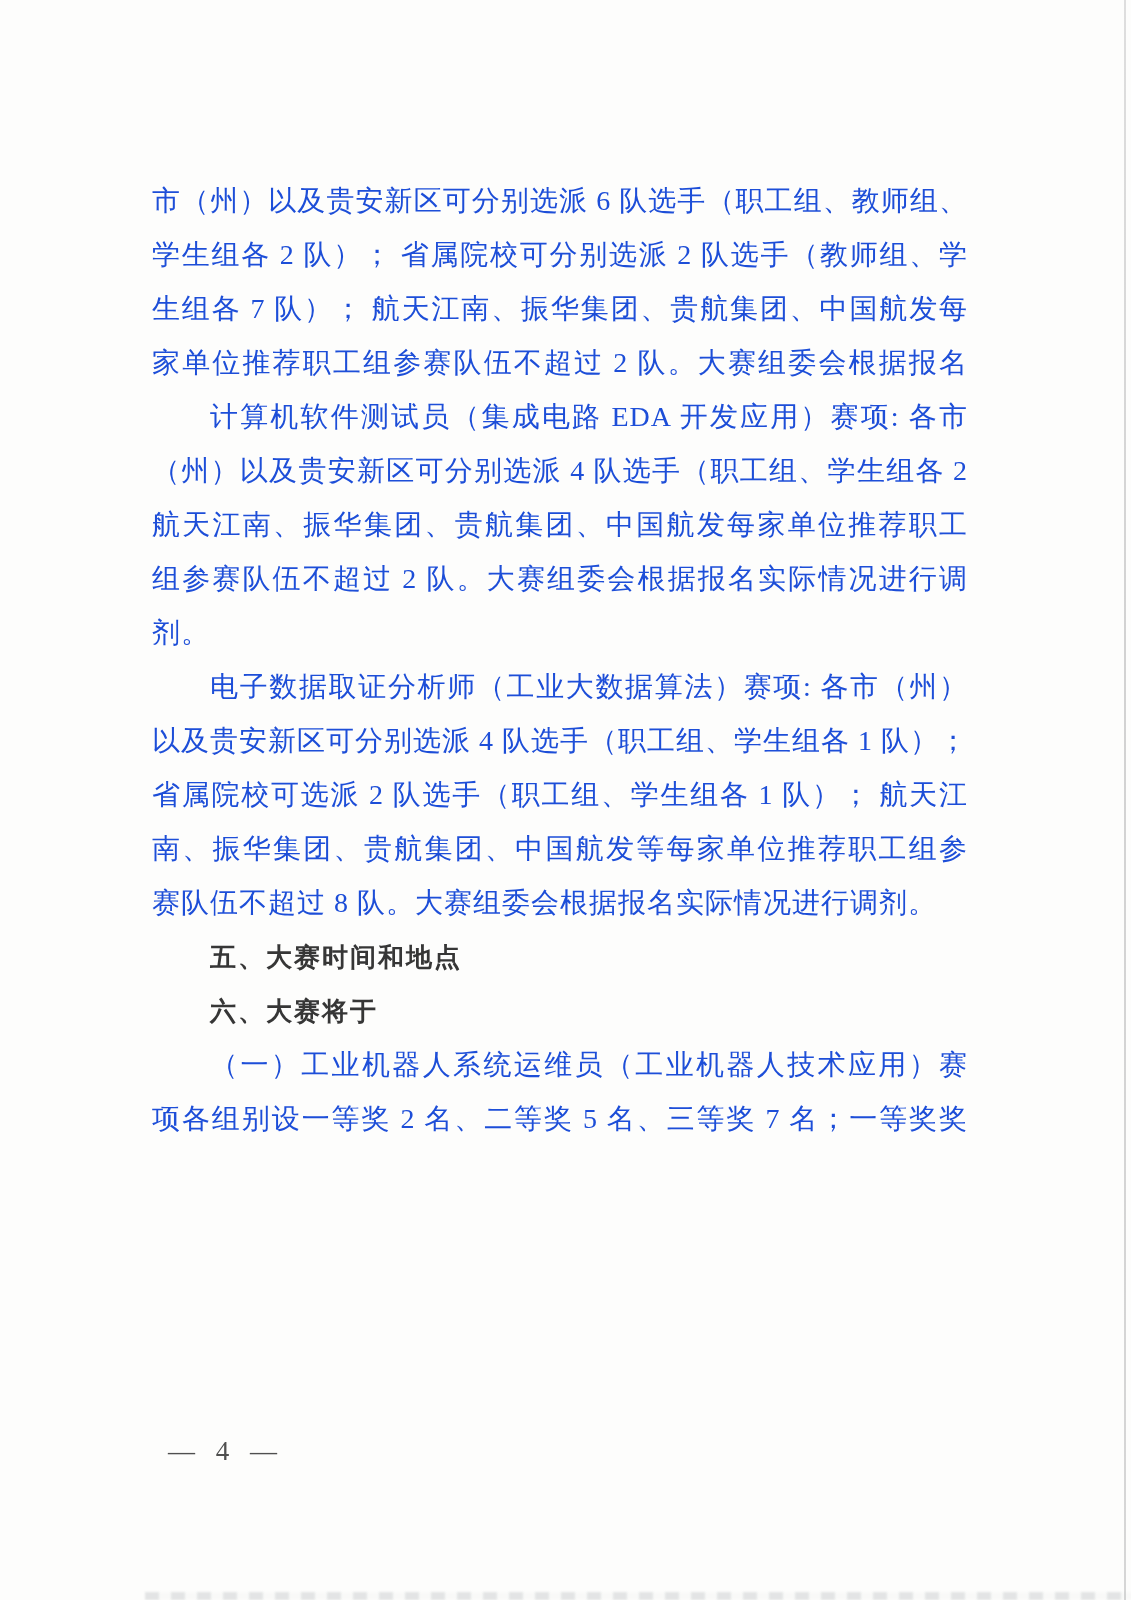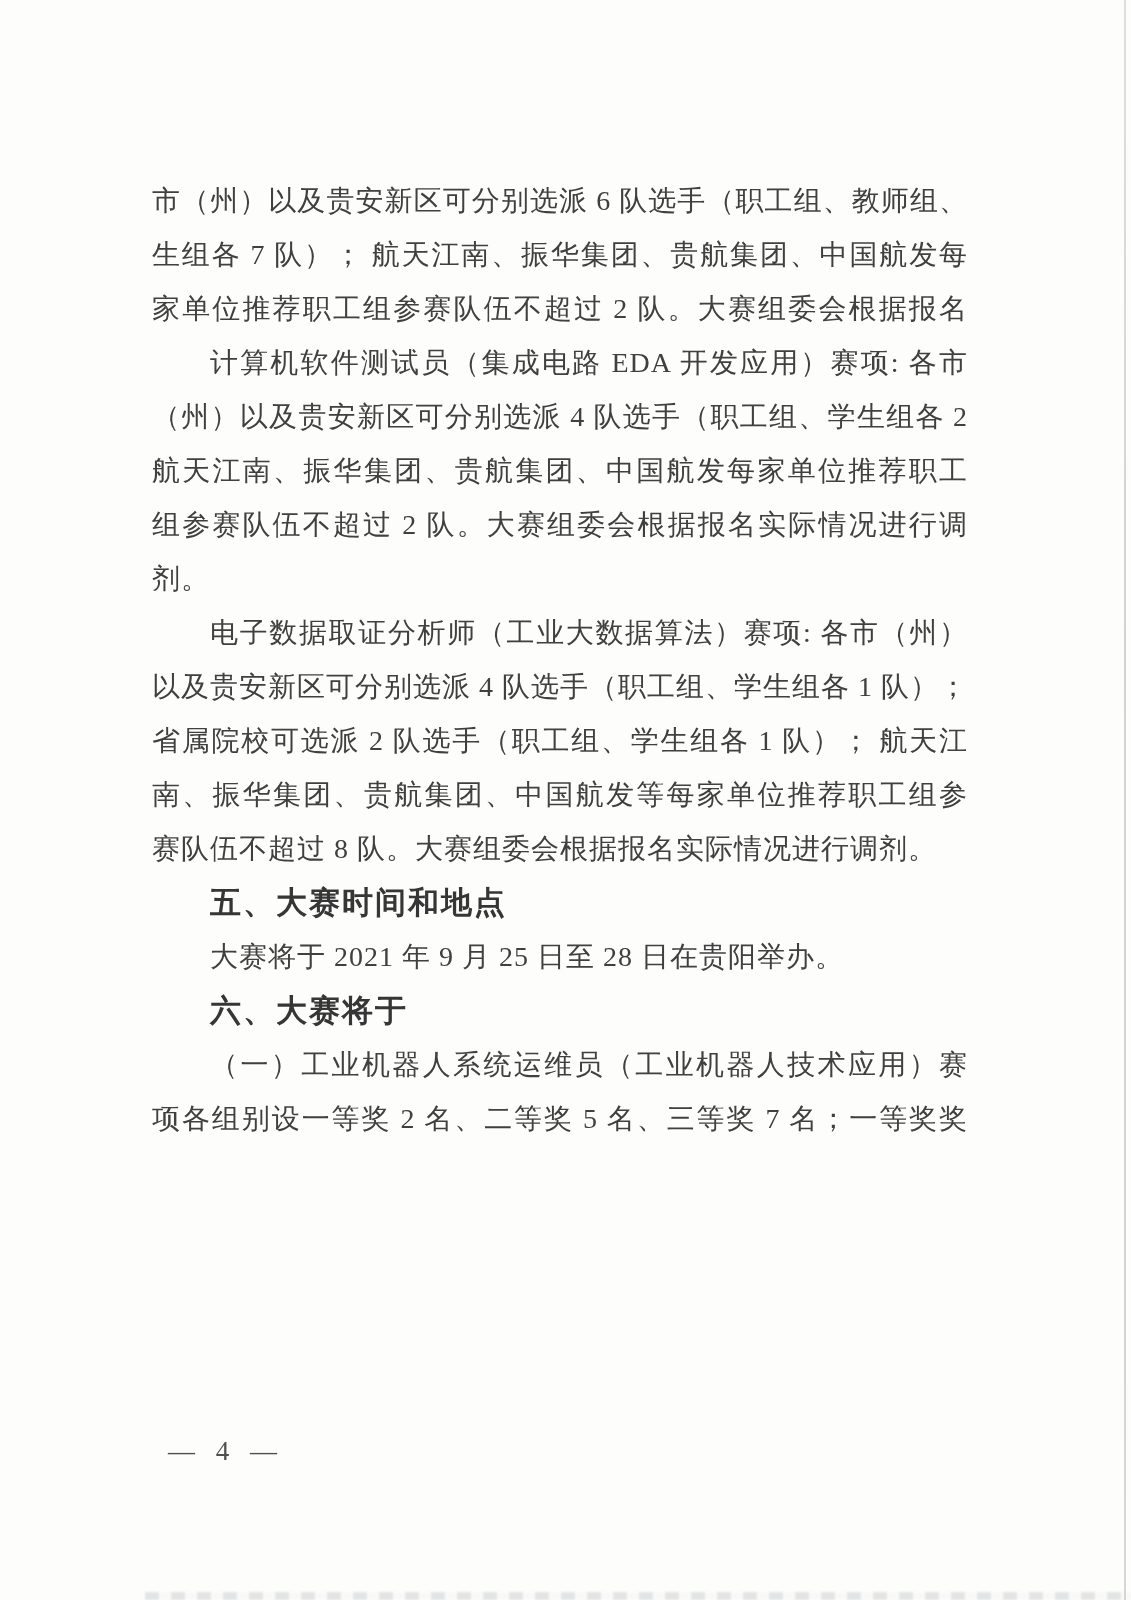--- a/index.html
+++ b/index.html
@@ -13,35 +13,35 @@
   .doc-body{
     position:absolute;
     left:152px;top:174px;
     width:816px;
   }
   .block{margin:0;padding:0;}
   .line{
     height:54px;
     line-height:54px;
     font-size:28px;
-    color:#404040;
+    color:#1d4ed8;
     letter-spacing:1px;
     white-space:normal;
     overflow:visible;
   }
   .line.just{
     text-align:justify;
     text-align-last:justify;
     text-justify:inter-character;
   }
   .line.indent{ text-indent:58px; }
   .block.heading .line{
     font-family:"Liberation Sans","DejaVu Sans",sans-serif;
     font-weight:bold;
-    font-size:31px;
+    font-size:26px;
     color:#363636;
     letter-spacing:2px;
     text-indent:58px;
   }
   .page-number{
     position:absolute;
     left:168px;top:1436px;
     font-size:27px;
     color:#4f4f4f;
     letter-spacing:7px;
@@ -64,43 +64,41 @@
     opacity:.55;
   }
 </style>
 </head>
 <body>
 
 <div class="page">
   <div class="doc-body">
       <div class="block body">
         <div class="line just">市（州）以及贵安新区可分别选派 6 队选手（职工组、教师组、</div>
+        <div class="line just">学生组各 2 队）； 省属院校可分别选派 2 队选手（教师组、学</div>
         <div class="line just">生组各 7 队）； 航天江南、振华集团、贵航集团、中国航发每</div>
         <div class="line just">家单位推荐职工组参赛队伍不超过 2 队。大赛组委会根据报名</div>
       </div>
       <div class="block body">
         <div class="line just indent">计算机软件测试员（集成电路 EDA 开发应用）赛项: 各市</div>
         <div class="line just">（州）以及贵安新区可分别选派 4 队选手（职工组、学生组各 2</div>
         <div class="line just">航天江南、振华集团、贵航集团、中国航发每家单位推荐职工</div>
         <div class="line just">组参赛队伍不超过 2 队。大赛组委会根据报名实际情况进行调</div>
         <div class="line">剂。</div>
       </div>
       <div class="block body">
         <div class="line just indent">电子数据取证分析师（工业大数据算法）赛项: 各市（州）</div>
         <div class="line just">以及贵安新区可分别选派 4 队选手（职工组、学生组各 1 队）；</div>
         <div class="line just">省属院校可选派 2 队选手（职工组、学生组各 1 队）； 航天江</div>
         <div class="line just">南、振华集团、贵航集团、中国航发等每家单位推荐职工组参</div>
         <div class="line">赛队伍不超过 8 队。大赛组委会根据报名实际情况进行调剂。</div>
       </div>
       <div class="block heading">
         <div class="line">五、大赛时间和地点</div>
       </div>
-      <div class="block body">
-        <div class="line indent">大赛将于 2021 年 9 月 25 日至 28 日在贵阳举办。</div>
-      </div>
       <div class="block heading">
         <div class="line">六、大赛将于</div>
       </div>
       <div class="block body">
         <div class="line just indent">（一）工业机器人系统运维员（工业机器人技术应用）赛</div>
         <div class="line just">项各组别设一等奖 2 名、二等奖 5 名、三等奖 7 名；一等奖奖</div>
       </div>
     </div>
   <div class="page-number">— 4 —</div>
   <div class="scan-edge-line"></div>

